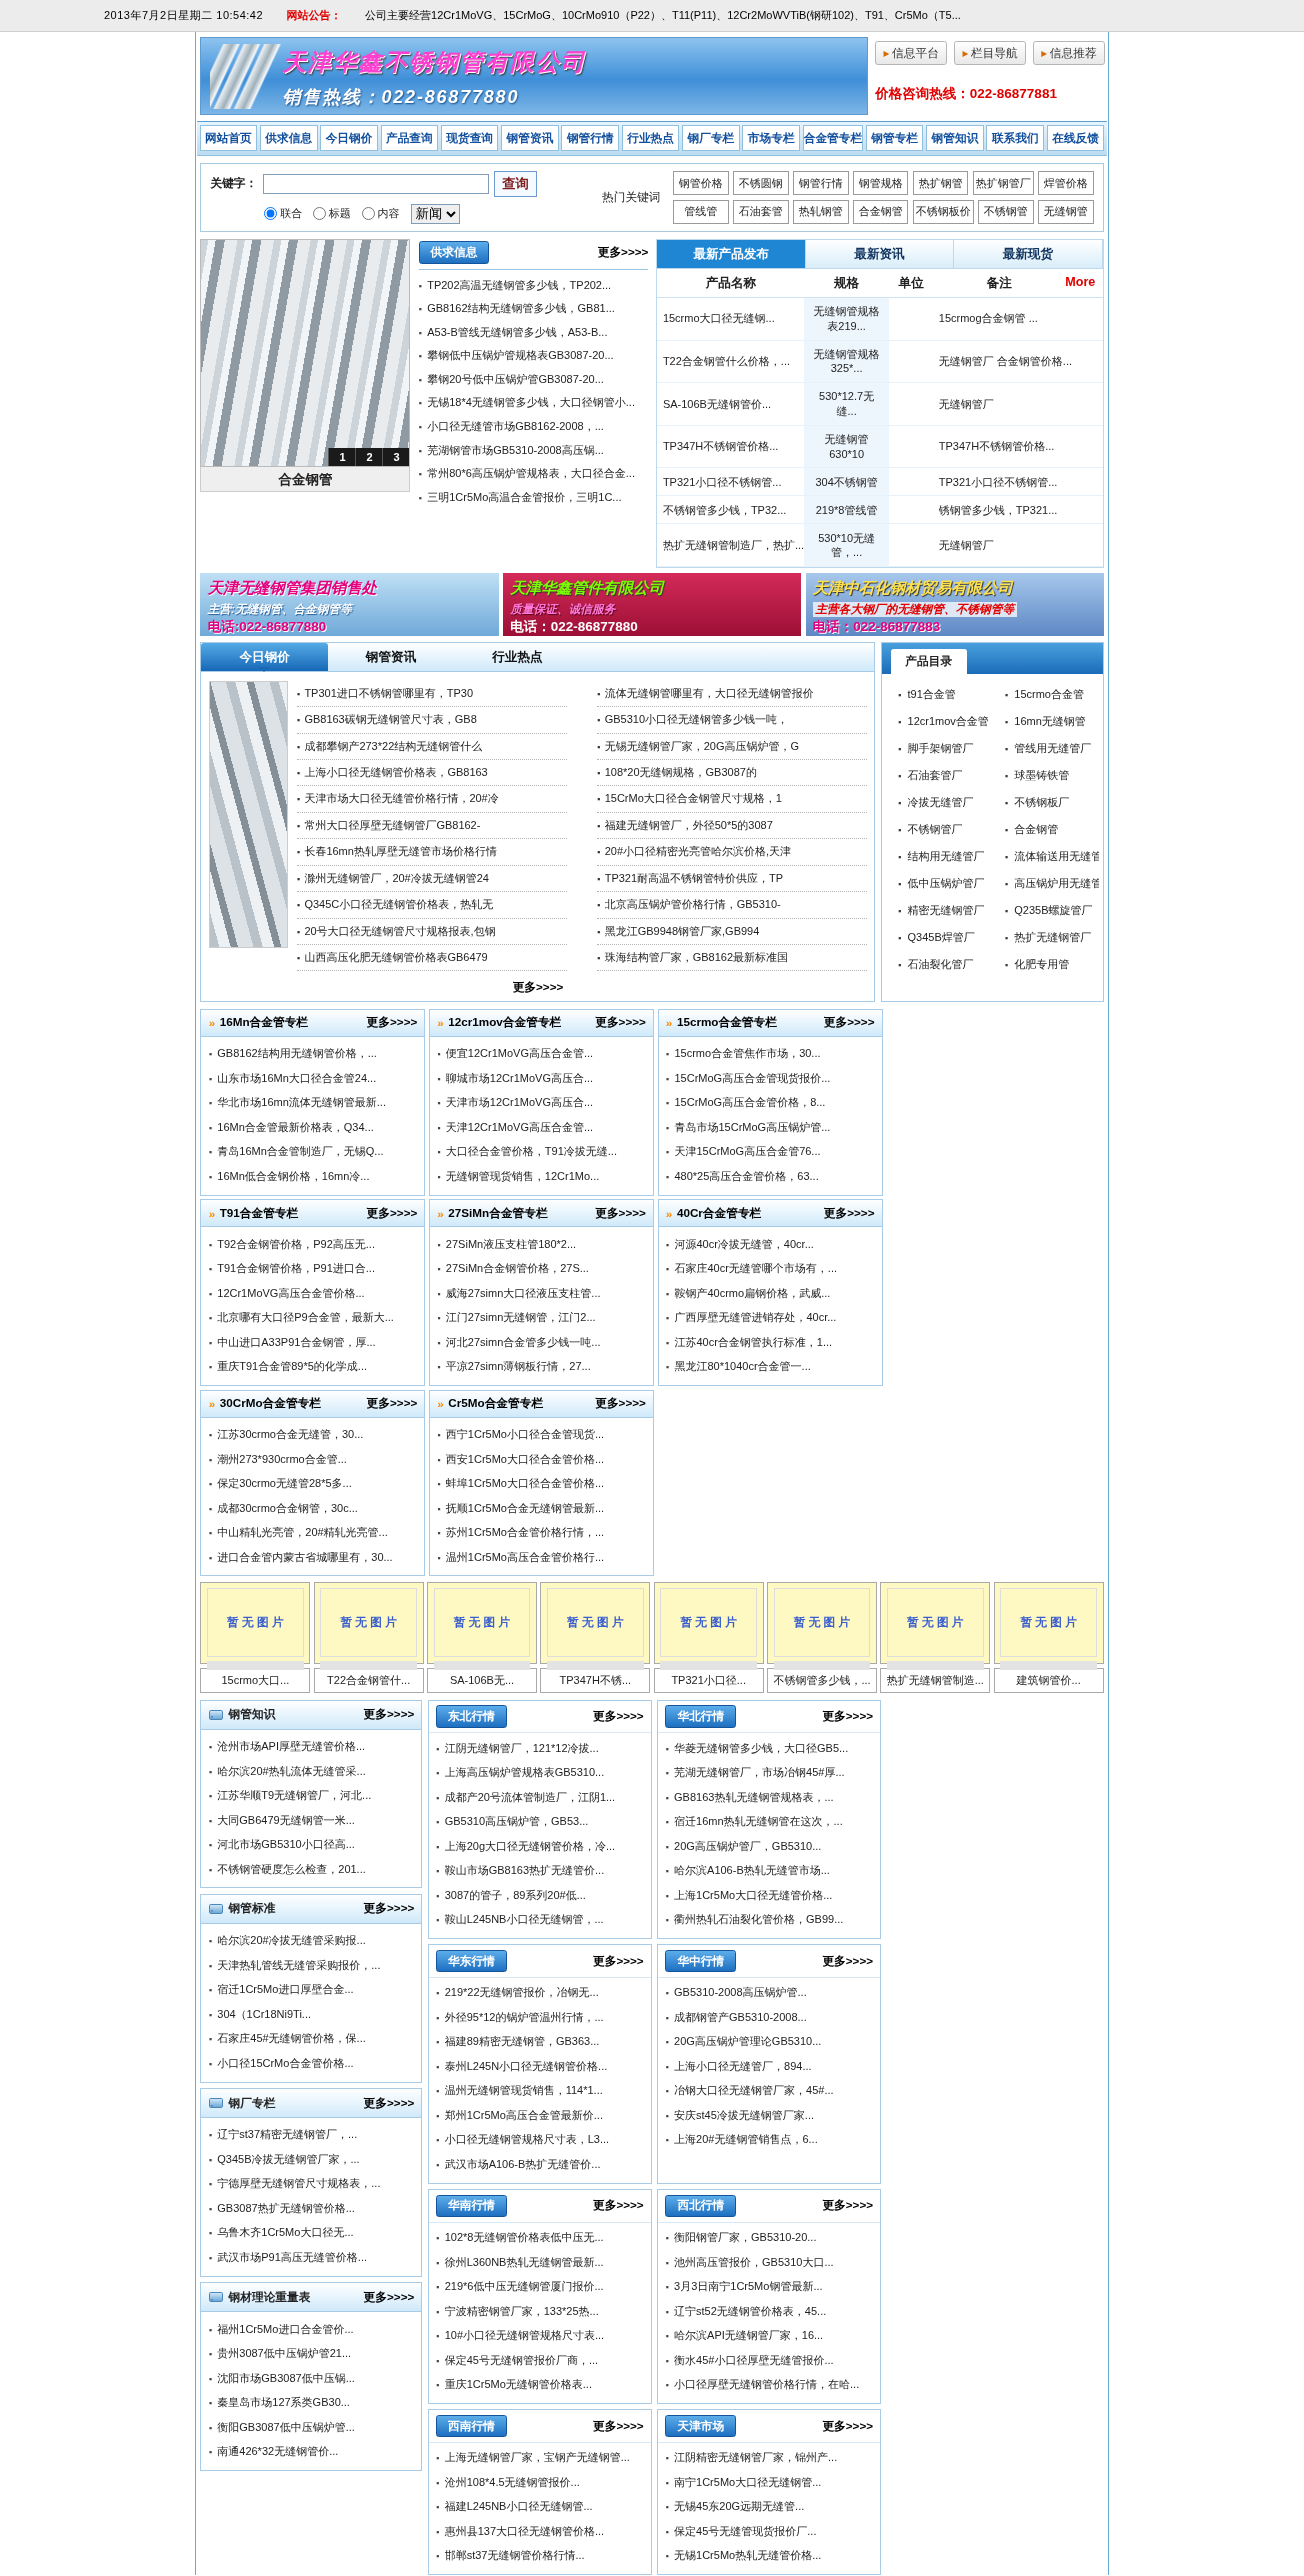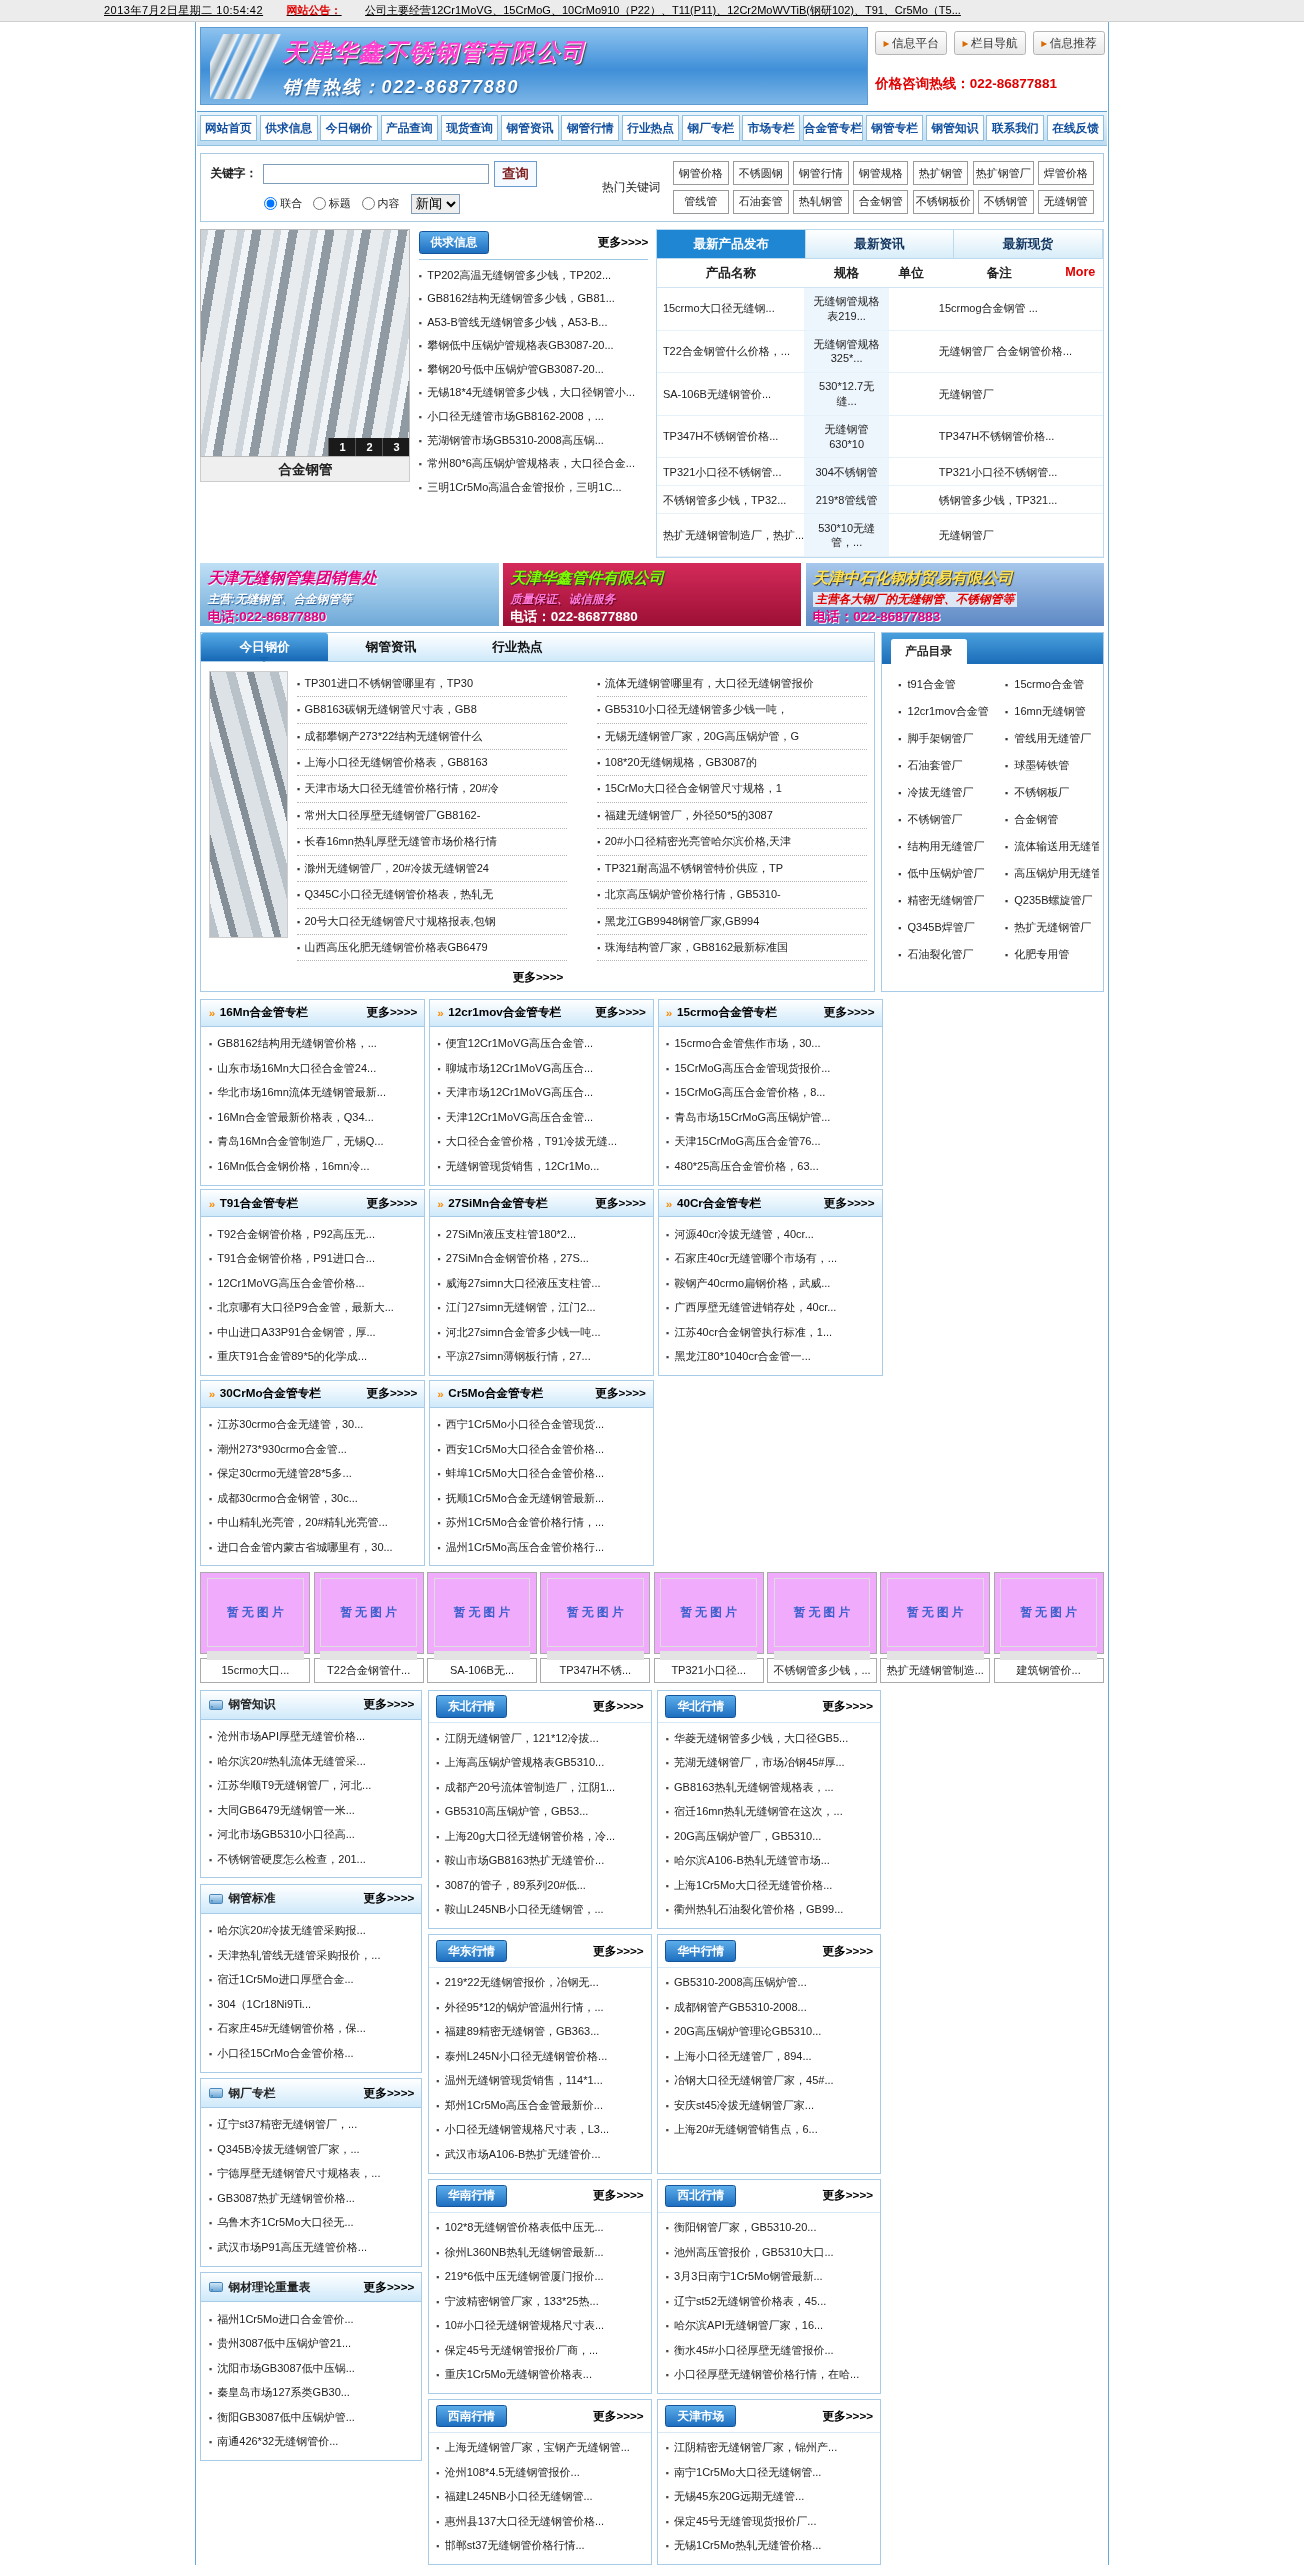--- a/index.html
+++ b/index.html
@@ -1,21 +1,21 @@
 <!DOCTYPE html>
 <html style="font-size:14.5px"><head>
 <meta charset="utf-8">
 <style>
   *{box-sizing:border-box;margin:0;padding:0;}
   html,body{background:#fff;}
   body{width:1304px;font-family:"Liberation Sans","DejaVu Sans",sans-serif;font-size:11px;color:#222;}
   .nowrap{white-space:nowrap;overflow:hidden;}
 
   
-  .topbar{height:22px;background:#ececec;border-bottom:0.9px solid #cfcfcf;display:flex;align-items:center;padding-left:104px;gap:23.5px;font-size:11px;color:#000;text-decoration:underline;}
+  .topbar{height:32px;background:#ececec;border-bottom:0.9px solid #cfcfcf;display:flex;align-items:center;padding-left:104px;gap:23.5px;font-size:11px;color:#000;}
   .topbar .notice-label{color:#e00000;font-weight:bold;}
   .topbar .dt{letter-spacing:0.5px;}
 
   .page{width:914px;margin:0 auto;border-left:1.8px solid #66a8d8;border-right:1.8px solid #66a8d8;background:#fff;padding:0 0.9px;}
 
   
   .header{display:flex;align-items:stretch;padding:5.4px 3.6px;gap:5.4px;background:#fff;}
   .logo{width:271px;display:flex;align-items:center;gap:9px;border-right:0.9px solid #ddd;}
   .logo-mark{width:67px;height:67px;position:relative;flex:0 0 auto;}
   .logo-mark .ball{position:absolute;left:7.2px;top:1.8px;width:54px;height:42px;border-radius:50%;background:radial-gradient(circle at 35% 30%,#4d9ae0,#0a4fa0);}
@@ -135,21 +135,21 @@
   .cbox-head{height:27px;display:flex;align-items:center;background:linear-gradient(#ffffff,#cfe9fa);border-bottom:0.9px solid #a8cce8;padding:0 7.2px;}
   .cbox-head .arr{color:#ff8a00;font-weight:bold;margin-right:4.5px;font-size:11.7px;}
   .cbox-head .ttl{font-weight:bold;font-size:11.7px;color:#000;white-space:nowrap;}
   .cbox ul{padding:5.4px 7.2px;}
   .cbox li{line-height:23.5px;white-space:nowrap;overflow:hidden;cursor:pointer;}
   .cbox li::before{content:"▪";margin-right:5.4px;font-size:9px;color:#444;}
 
   
   .gallery{display:flex;gap:3.6px;margin:0 3.6px 7.2px;}
   .gcard{flex:1;min-width:0;}
-  .g-img{border:0.9px solid #aaa;background:#f0abfc;height:82px;position:relative;padding:5.4px;}
+  .g-img{border:0.9px solid #aaa;background:#fef9c3;height:82px;position:relative;padding:5.4px;}
   .g-ph{border:0.9px solid #ddd;height:69px;display:flex;align-items:center;justify-content:center;color:#3a5fcd;font-weight:bold;font-size:11.7px;white-space:nowrap;overflow:hidden;}
   .g-strip{height:9px;background:#e3e3e3;margin-top:3.6px;}
   .g-cap{margin-top:4.5px;border:0.9px solid #aaa;padding:3.6px 2.7px;text-align:center;white-space:nowrap;overflow:hidden;cursor:pointer;}
 
   
   .kwrap{display:flex;gap:5.4px;margin:0 3.6px 7.2px;align-items:flex-start;}
   .kside{width:222px;}
   .kbox{border:0.9px solid #a8cce8;margin-bottom:5.4px;}
   .kbox-head{height:29px;display:flex;align-items:center;background:linear-gradient(#ffffff,#cfe9fa);border-bottom:0.9px solid #a8cce8;padding:0 7.2px;}
   .bub{width:14.5px;height:10px;background:linear-gradient(#cfe6f7,#6fa9d8);border:0.9px solid #4a86b8;border-radius:1.8px;position:relative;margin-right:5.4px;flex:0 0 auto;}

